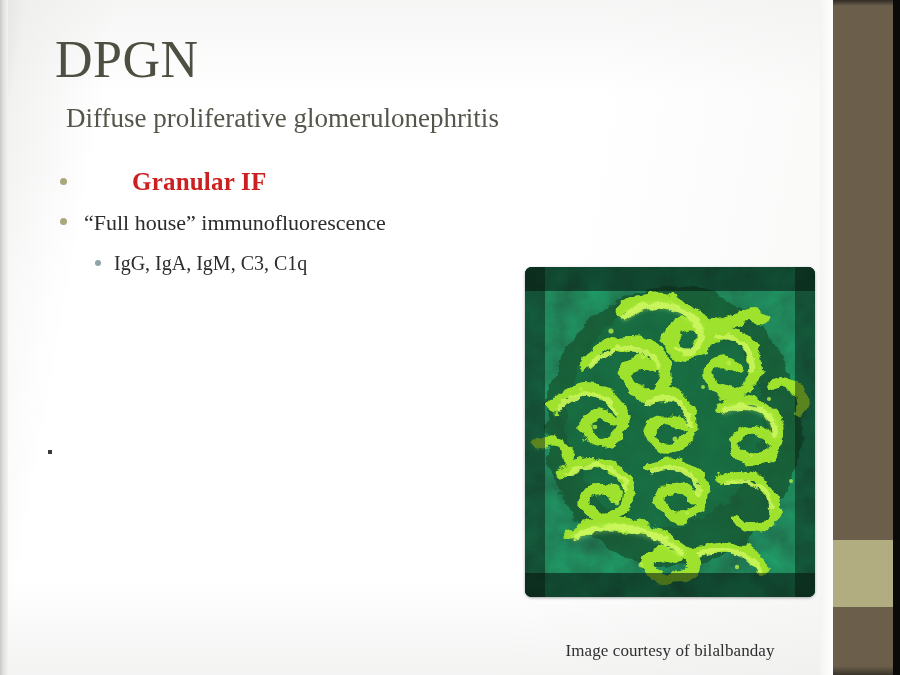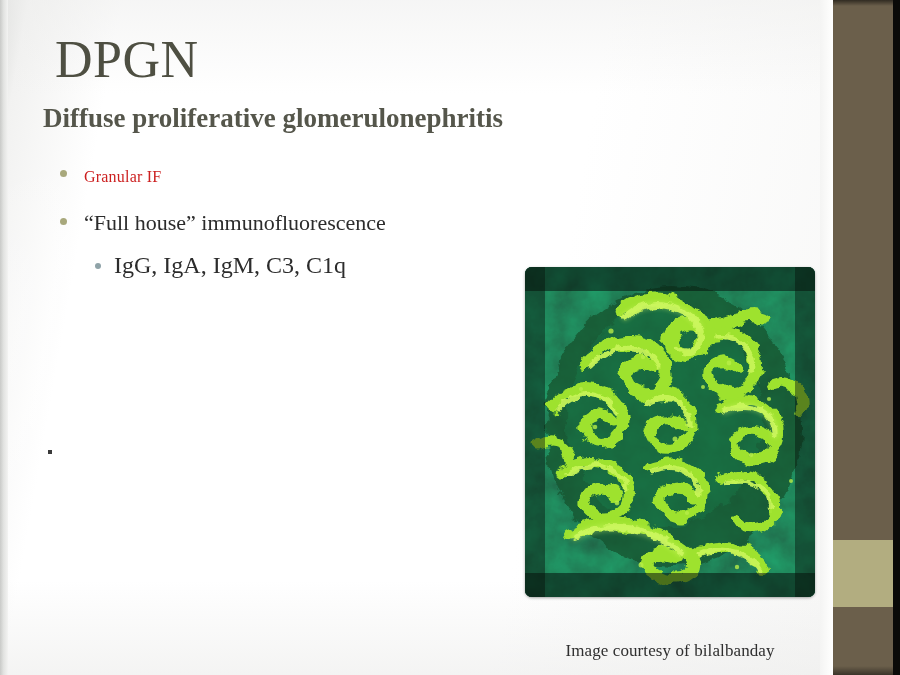--- a/index.html
+++ b/index.html
@@ -84,26 +84,26 @@
     left: 55px; top: 34px;
     font-size: 52px;
     line-height: 1.0;
     letter-spacing: 0.5px;
     color: #4e4f42;
     font-family: "Liberation Serif", serif;
     font-weight: 400;
   }
   #subtitle {
     position: absolute;
-    left: 43px; top: 104px;
+    left: 66px; top: 104px;
     font-size: 27px;
     line-height: 1.1;
     color: #55564b;
     font-family: "Liberation Serif", serif;
-    font-weight: 700;
+    font-weight: 400;
   }
 
   .bullet-row {
     position: absolute;
     display: flex;
     align-items: baseline;
   }
   .b1 { left: 60px; }
   .b2 { left: 95px; }
 
@@ -125,33 +125,34 @@
     position: relative;
     top: -4px;
   }
 
   #bullet1 { top: 168px; }
   #bullet2 { top: 210px; }
   #bullet3 { top: 252px; }
 
   .txt-red {
     color: #cc1f1f;
-    font-weight: 400;
-    font-size: 16px;
+    font-weight: 700;
+    font-size: 25px;
     font-family: "Liberation Serif", serif;
     letter-spacing: 0.2px;
+    margin-left: 48px;
   }
   .txt-dark {
     color: #2c2c2c;
     font-size: 22px;
     font-family: "Liberation Serif", serif;
   }
   .txt-sub {
     color: #2c2c2c;
-    font-size: 24px;
+    font-size: 20px;
     font-family: "Liberation Serif", serif;
   }
 
   #stray-dot {
     position: absolute;
     left: 48px; top: 450px;
     width: 4px; height: 4px;
     background: #3a3a3a;
   }
 

